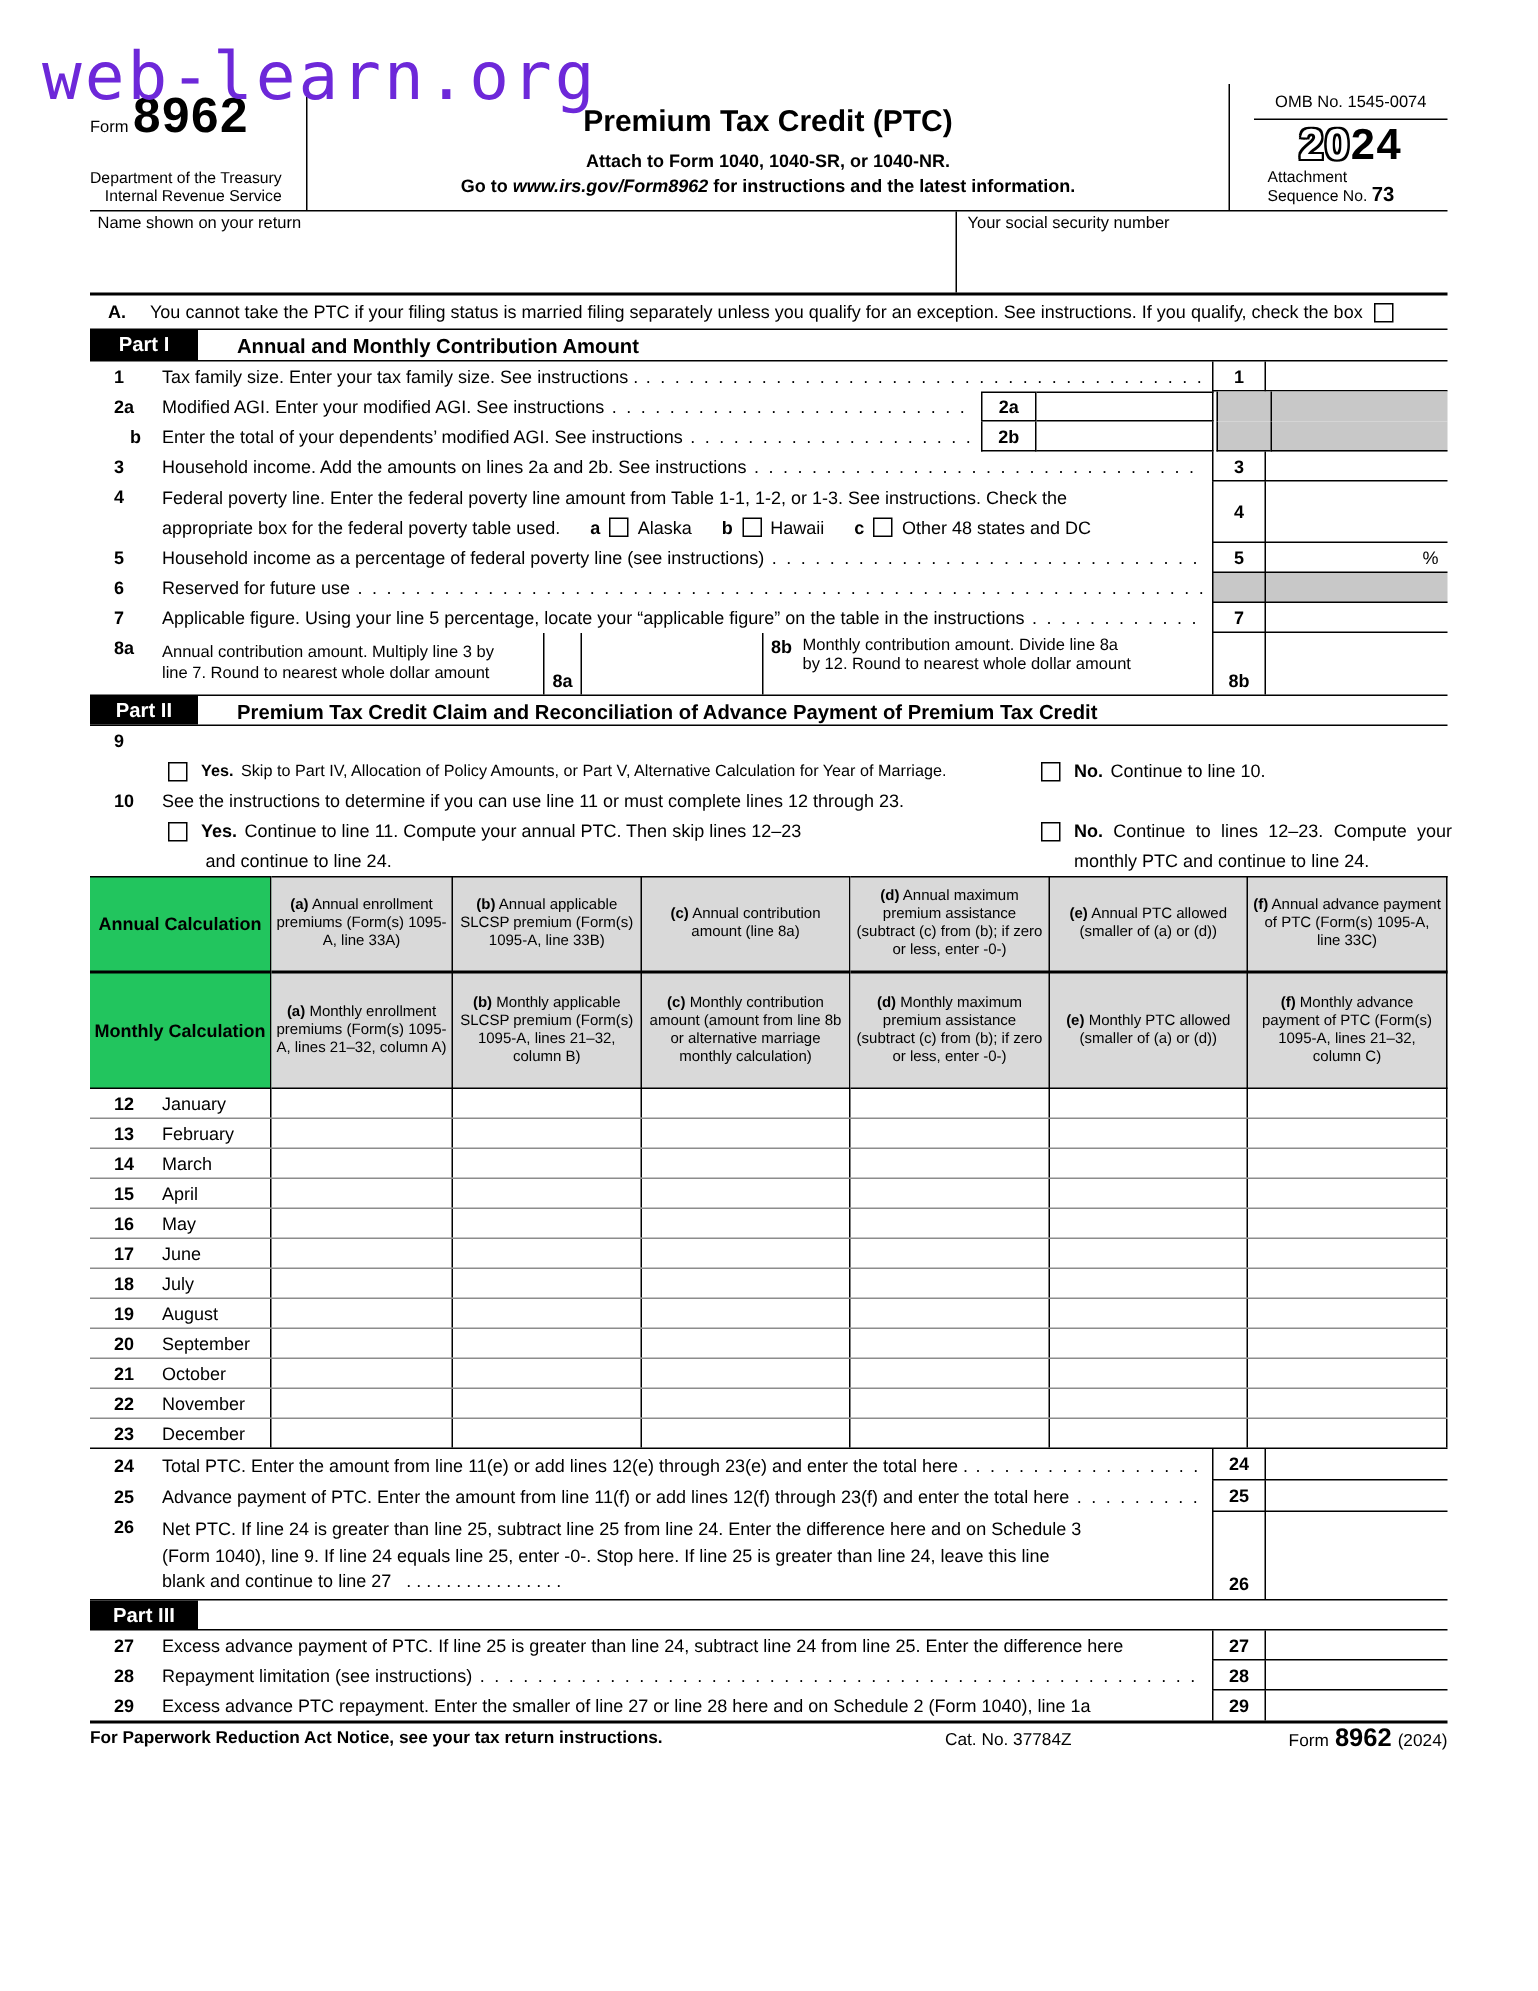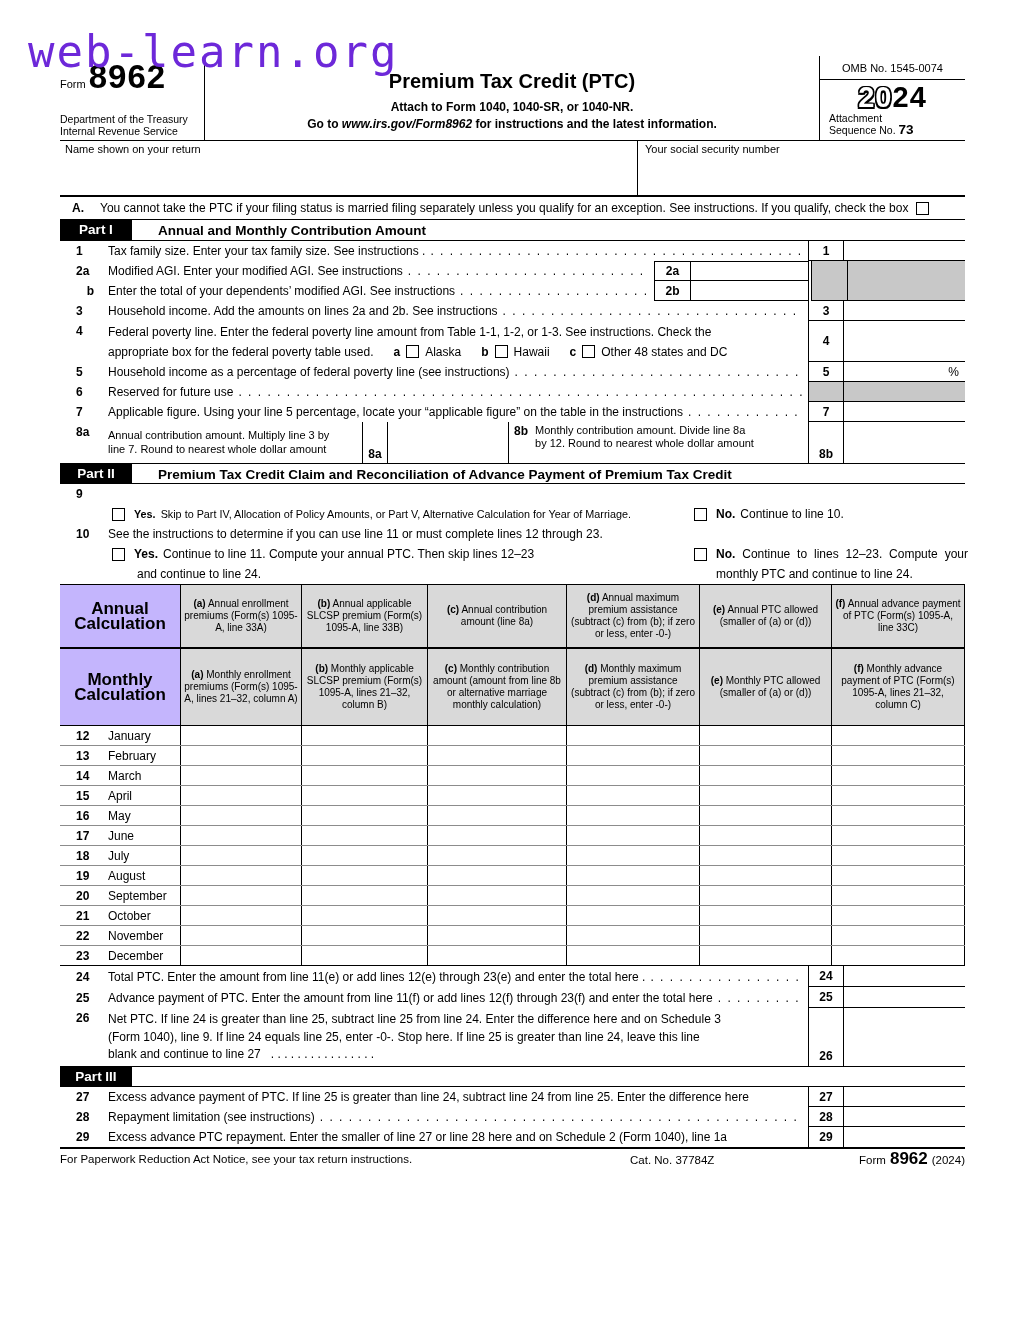--- a/index.html
+++ b/index.html
@@ -9,27 +9,27 @@
         font-size:44px;letter-spacing:2px;color:#6d28d9;z-index:6;}
   .sheet{position:absolute;left:60px;top:56px;width:905px;}
   *{box-sizing:border-box;}
 
   
   .hdr{display:flex;height:84px;}
   .hdr-left{width:145px;border-right:1.5px solid #000;position:relative;}
   .form-line{display:flex;align-items:baseline;margin-top:6px;}
   .form-word{font-size:11px;}
   .form-no{font-size:33px;font-weight:bold;letter-spacing:1px;margin-left:3px;line-height:30px;}
-  .agency{position:absolute;bottom:3px;left:0;font-size:10.5px;line-height:11.5px;}
+  .agency{position:absolute;bottom:3px;left:0;font-size:10.5px;line-height:11.5px;text-align:right;}
   .hdr-center{width:614px;text-align:center;}
   .hdr-title{font-size:20px;font-weight:bold;margin-top:14px;}
   .hdr-attach{font-size:12px;font-weight:bold;margin-top:7px;}
   .hdr-goto{font-size:12px;font-weight:bold;margin-top:3px;}
   .hdr-goto .url{font-style:italic;}
-  .hdr-right{width:146px;border-left:1.5px solid #000;}
+  .hdr-right{width:146px;border-left:1.5px solid #000;padding-left:16px;}
   .omb{font-size:11px;text-align:center;padding:6px 0 5px;border-bottom:1.5px solid #000;}
   .year{text-align:center;font-size:29px;font-weight:bold;line-height:30px;margin-top:2px;letter-spacing:1px;}
   .year .outline{color:#fff;text-shadow:-1.5px -1.5px 0 #000,1.5px -1.5px 0 #000,-1.5px 1.5px 0 #000,
        1.5px 1.5px 0 #000,-1.5px 0 0 #000,1.5px 0 0 #000,0 -1.5px 0 #000,0 1.5px 0 #000;}
   .attach-seq{font-size:10.5px;line-height:12px;padding-left:9px;}
   .attach-seq .seqno{font-weight:bold;font-size:13.5px;}
 
   .name-row{display:flex;height:57px;border-top:1.5px solid #000;border-bottom:2.5px solid #000;}
   .name-cell{width:578px;border-right:1.5px solid #000;font-size:11px;padding:2px 5px;}
   .ssn-cell{flex:1;font-size:11px;padding:2px 7px;}
@@ -88,41 +88,41 @@
   .noflow{width:252px;margin-left:9px;font-size:12px;line-height:19.5px;white-space:normal;text-align:justify;}
   .noflow b{font-weight:bold;}
   .l10block{position:relative;height:40px;font-size:12px;}
   .l10y1{height:20px;display:flex;align-items:center;padding-left:52px;}
   .l10y2{height:20px;display:flex;align-items:center;padding-left:77px;}
 
   .grid{display:grid;grid-template-columns:121px 121px 126px 139px 133px 132px 133px;}
   .th{background:#d9d9d9;border-right:1.2px solid #000;border-top:1.2px solid #000;border-bottom:1.2px solid #000;
       font-size:10px;line-height:12px;text-align:center;display:flex;align-items:center;justify-content:center;
       padding:2px 3px;}
-  .th-first{background:#c4b5fd;font-weight:bold;font-size:17px;line-height:15px;}
+  .th-first{background:#22c55e;font-weight:bold;font-size:12px;line-height:15px;}
   .ann-h{height:64px;}
   .mon-h{height:78px;}
   .tr20{height:20px;}
   .tcell{border-right:1.2px solid #000;}
   .tlabel{display:flex;align-items:center;border-right:1.2px solid #000;}
   .tlabel .num{width:48px;padding-left:16px;font-weight:bold;}
   .tlabel .mlab{font-size:12px;}
   .row11{border-bottom:1.2px solid #000;font-size:12px;}
   .mrow{border-bottom:1px solid #8c8c8c;font-size:12px;}
   .mrow-last{border-bottom:1.2px solid #000;}
 
   .l26{position:relative;height:58px;font-size:12px;}
   .l26 .num{position:absolute;left:0;top:3px;}
   .l26text{position:absolute;left:48px;top:3px;line-height:17.5px;white-space:nowrap;}
   .r26box{position:absolute;right:0;top:0;bottom:0;width:157px;display:flex;}
   .r26box .rn{width:36px;border-left:1.5px solid #000;border-right:1.5px solid #000;font-weight:bold;
       display:flex;align-items:flex-end;justify-content:center;padding-bottom:3px;}
 
   .footer{border-top:2px solid #000;position:relative;height:28px;padding-top:4px;font-size:11.5px;}
-  .f-left{font-weight:normal;}
+  .f-left{font-weight:bold;}
   .f-cat{position:absolute;left:570px;top:5px;}
   .f-right{position:absolute;right:0;top:0;display:flex;align-items:baseline;}
   .f-right .fno{font-weight:bold;font-size:17px;margin:0 4px;}
 </style>
 </head>
 <body>
 
 <div class="page">
   <div class="watermark">web-learn.org</div>
 

